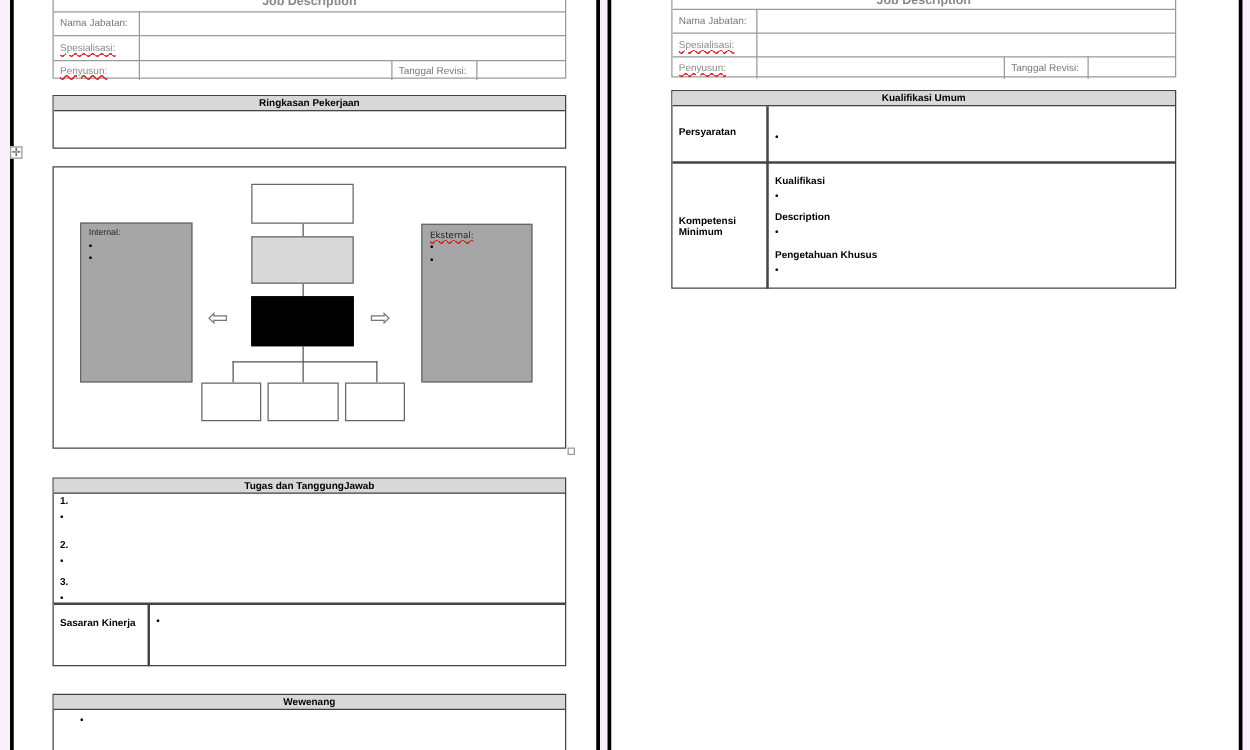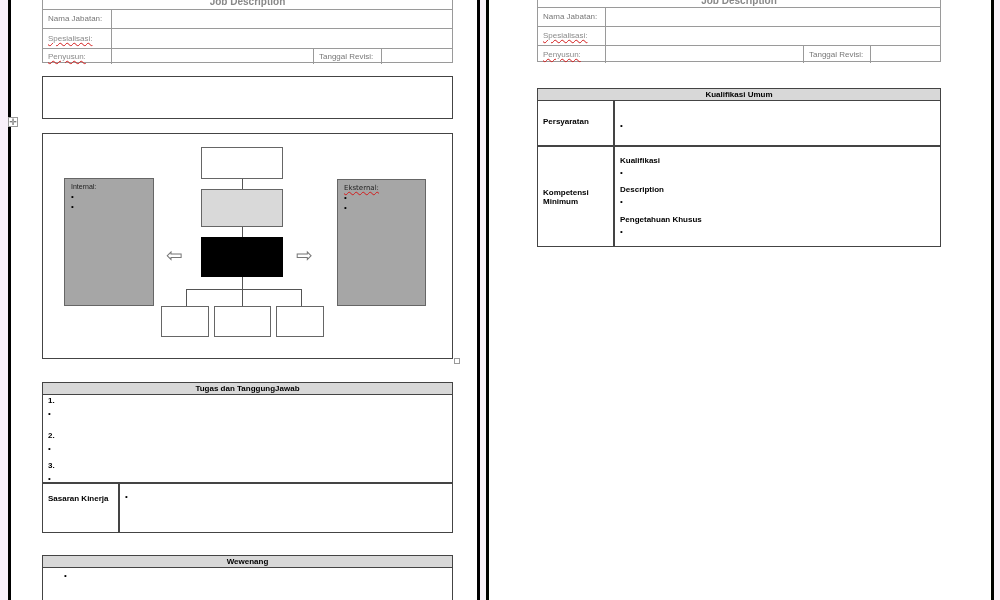--- a/index.html
+++ b/index.html
@@ -47,20 +47,21 @@
     <div class="hdr-cell" style="left:69px;top:37px;width:342px;height:20px;"></div>
     <div class="hdr-cell" style="left:0;top:57px;width:68px;height:16px;">
         <span class="red-squiggle">Penyusun:</span>
       </div>
     <div class="hdr-cell" style="left:69px;top:57px;width:201px;height:16px;"></div>
     <div class="hdr-cell" style="left:271px;top:57px;width:67px;height:16px;">Tanggal Revisi:</div>
     <div class="hdr-cell" style="left:339px;top:57px;width:72px;height:16px;"></div>
   </div>
 
   <div class="abs sec" style="left:31px;top:86px;width:411px;height:43px;">
+    <div class="sec-head">Ringkasan Pekerjaan</div>
     <div class="abs" style="left:0;right:0;top:13px;bottom:0;"></div>
   </div>
 
   <div class="handle" style="left:-3px;top:127px;">✛</div>
 
   <div class="abs sec" style="left:31px;top:143px;width:411px;height:226px;">
 
     <div class="box" style="left:21px;top:44px;width:90px;height:128px;background:#a6a6a6;">
       <div class="txt" style="left:6px;top:3px;color:#222;font-family:Liberation Sans, sans-serif;font-size:7px;text-align:center;">Internal:</div>
       <div class="bullet" style="left:6px;top:14px;">•</div>
@@ -126,21 +127,21 @@
       </div>
     <div class="hdr-cell" style="left:68px;top:35px;width:336px;height:19px;"></div>
     <div class="hdr-cell" style="left:0;top:54px;width:67px;height:18px;">
         <span class="red-squiggle">Penyusun:</span>
       </div>
     <div class="hdr-cell" style="left:68px;top:54px;width:197px;height:18px;"></div>
     <div class="hdr-cell" style="left:266px;top:54px;width:66px;height:18px;">Tanggal Revisi:</div>
     <div class="hdr-cell" style="left:333px;top:54px;width:71px;height:18px;"></div>
   </div>
 
-  <div class="abs sec" style="left:48px;top:98px;width:404px;height:159px;">
+  <div class="abs sec" style="left:48px;top:82px;width:404px;height:159px;">
     <div class="sec-head">Kualifikasi Umum</div>
     <div class="dl" style="left:75px;top:12px;width:1.5px;height:146px;background:#444;"></div>
     <div class="dl" style="left:0;right:0;top:56px;height:1.5px;background:#444;"></div>
     <div class="txt bold" style="left:5px;top:28px;">Persyaratan</div>
     <div class="bullet" style="left:82px;top:33px;">•</div>
     <div class="txt bold" style="left:5px;top:99px;line-height:9px;">
       <span>Kompetensi</span><br>
       <span>Minimum</span>
     </div>
     <div class="txt bold" style="left:82px;top:67px;">Kualifikasi</div>

